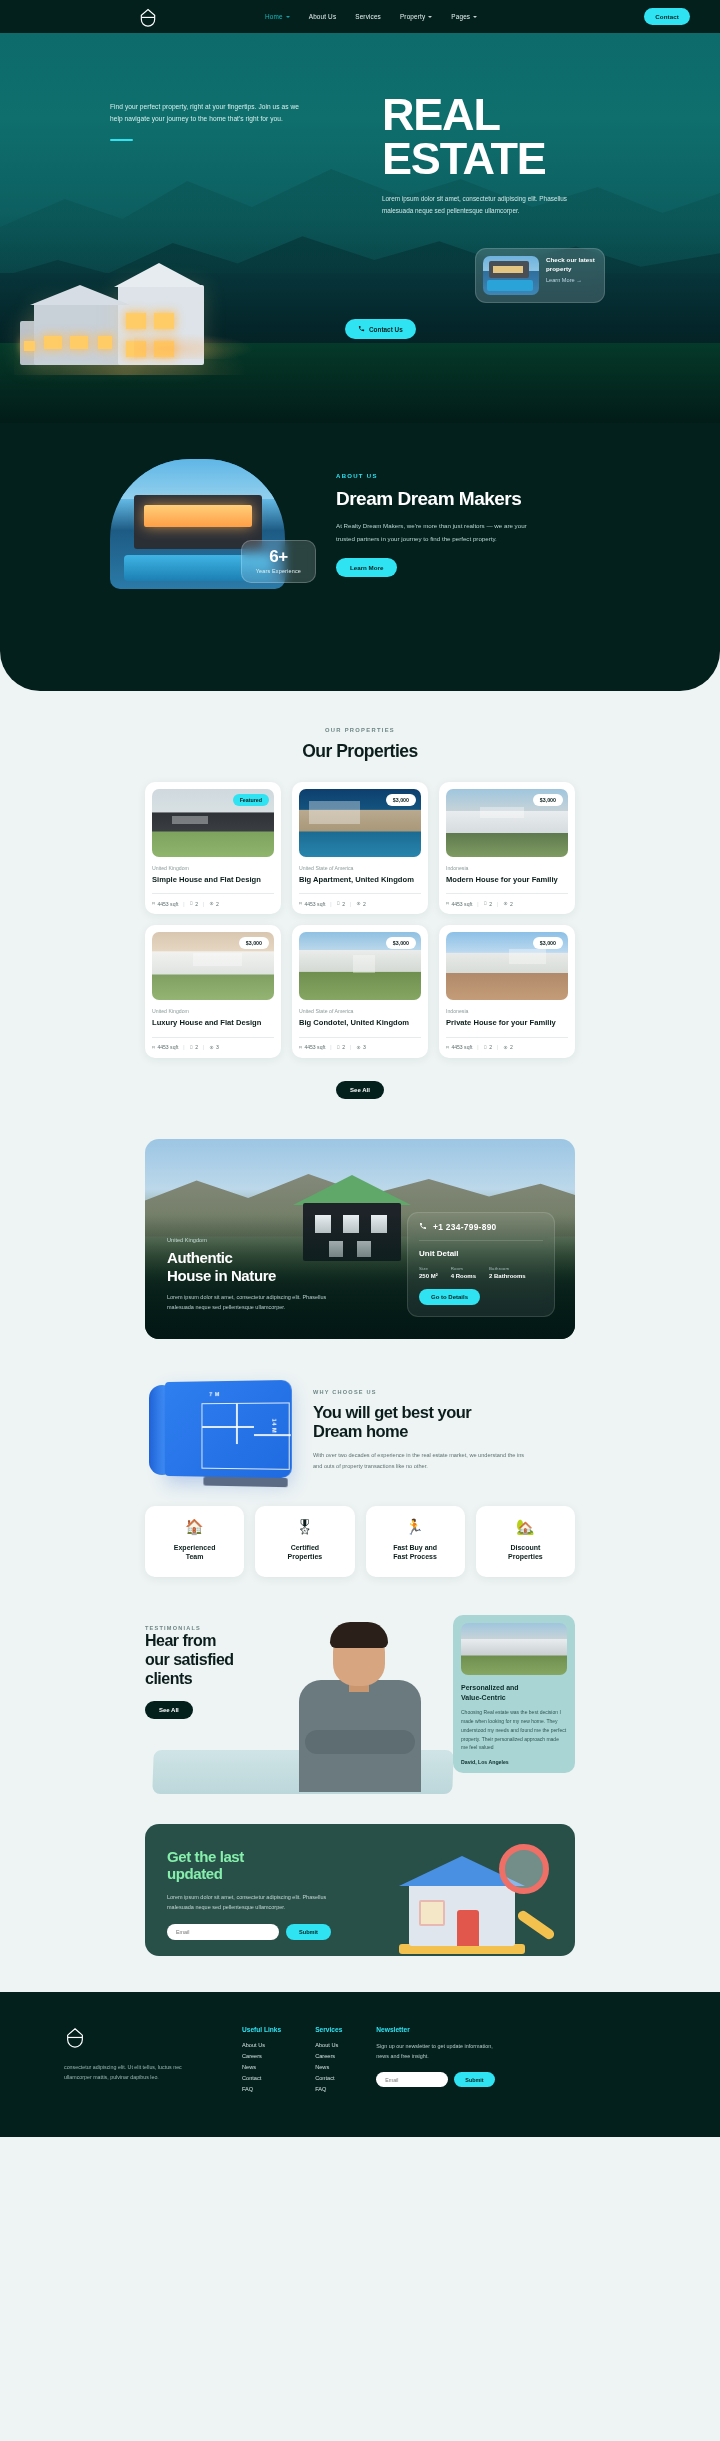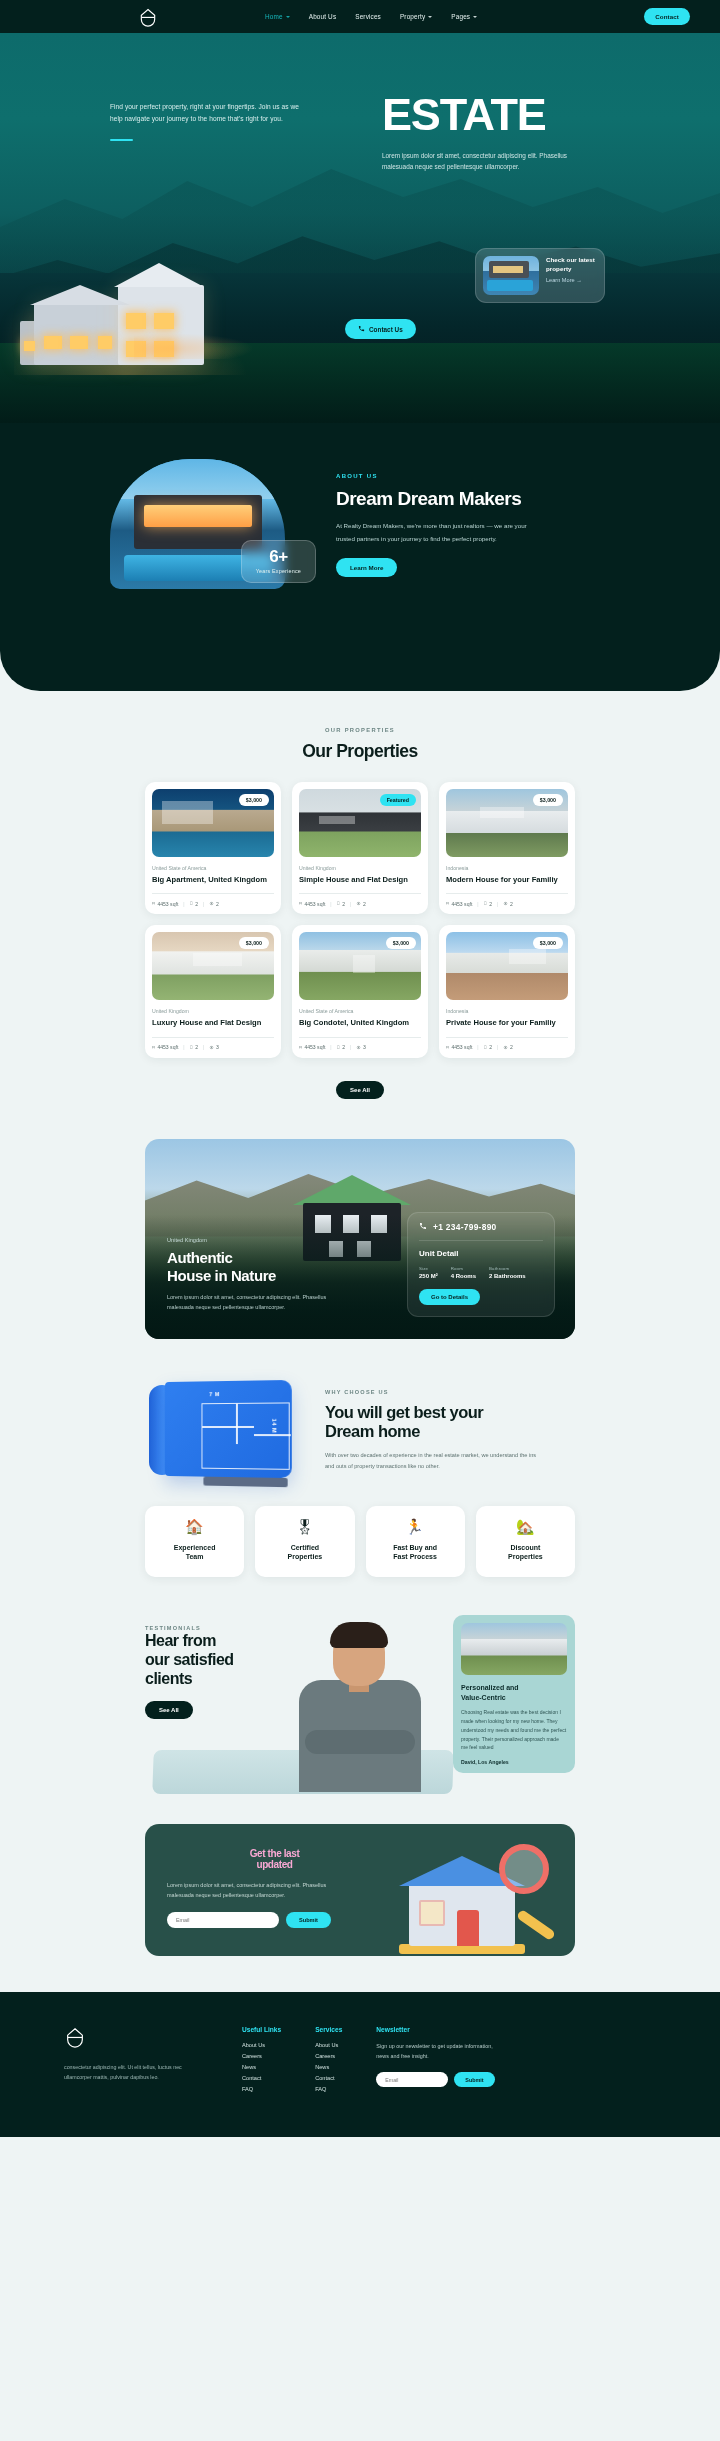--- a/index.html
+++ b/index.html
@@ -224,21 +224,21 @@
     backdrop-filter:blur(6px);border-radius:11px;padding:9px 11px 11px;
   }
   .au-phone{display:flex;align-items:center;gap:6px;font-size:8.4px;font-weight:700;color:#fff;letter-spacing:.3px;padding-bottom:8px;border-bottom:1px solid rgba(255,255,255,.14);}
   .au-unit{margin-top:8px;font-size:8px;font-weight:700;color:#fff;}
   .au-specs{margin-top:8px;display:flex;gap:13px;}
   .au-spec .k{font-size:4.4px;color:#9fb8b5;letter-spacing:.15px;}
   .au-spec .v{margin-top:2px;font-size:6px;font-weight:700;color:#fff;}
   .au-btn{margin-top:10px;background:#2fe3f2;color:#05211f;border:none;font-size:6px;font-weight:700;padding:5px 12px;border-radius:20px;cursor:pointer;}
 
   
-  .why { margin:34px auto 0; width:430px; display:flex; gap:20px; align-items:center;}
+  .why { margin:34px auto 0; width:430px; display:flex; gap:8px; align-items:center;}
   .blueprint{width:160px;height:115px;position:relative;flex:0 0 auto;}
   .bp-sheet{position:absolute;left:18px;top:8px;width:128px;height:96px;background:linear-gradient(135deg,#2f7ff0,#1f6ae0);border-radius:4px 10px 10px 4px;transform:perspective(400px) rotateY(-8deg);box-shadow:0 8px 18px rgba(30,90,200,.25);}
   .bp-roll{position:absolute;left:4px;top:12px;width:26px;height:90px;background:linear-gradient(90deg,#1f62d8,#3d8bf5 55%,#2a74e8);border-radius:13px;}
   .bp-lines{position:absolute;left:38px;top:22px;width:88px;height:66px;border:1.6px solid rgba(255,255,255,.85);}
   .bp-in1{position:absolute;left:0;top:22px;width:52px;height:1.6px;background:rgba(255,255,255,.85);}
   .bp-in2{position:absolute;left:34px;top:0;width:1.6px;height:40px;background:rgba(255,255,255,.85);}
   .bp-in3{position:absolute;left:52px;top:30px;width:36px;height:1.6px;background:rgba(255,255,255,.85);}
   .bp-base{position:absolute;left:40px;bottom:-9px;width:84px;height:9px;background:#5b6b86;border-radius:2px;}
   .bp-dim-t{position:absolute;left:46px;top:10px;font-size:5.4px;color:#fff;font-weight:700;letter-spacing:.6px;}
   .bp-dim-r{position:absolute;right:10px;top:42px;font-size:5.4px;color:#fff;font-weight:700;letter-spacing:.6px;transform:rotate(90deg);}
@@ -270,21 +270,21 @@
   }
   .tc-img{height:52px;border-radius:7px;overflow:hidden;position:relative;background:linear-gradient(180deg,#9fc6de 0%,#c6d3d8 30%,#e8ecee 31%,#c9cfd2 62%,#6f8f4f 63%,#86a763 100%);}
   .tc-h{margin-top:8px;font-size:7px;font-weight:700;line-height:1.4;color:#0b2b2a;}
   .tc-p{margin-top:6px;font-size:5px;line-height:1.75;color:#2e5453;}
   .tc-name{margin-top:7px;font-size:5.2px;font-weight:700;color:#0b2b2a;}
   .testi-panel-bg{position:absolute;left:8px;bottom:-4px;width:300px;height:44px;background:linear-gradient(180deg,#cfe4e6,#bcd7da);border-radius:8px;transform:skewX(-2deg);z-index:4;}
 
   
   .news{margin:34px auto 0;width:430px;height:132px;background:#285049;border-radius:14px;position:relative;overflow:hidden;}
   .news-left{position:absolute;left:22px;top:24px;width:215px;}
-  .news-h2{font-size:10px;font-weight:800;line-height:1.16;color:#f9a8d4;letter-spacing:-.4px;text-align:center;}
+  .news-h2{font-size:15px;font-weight:800;line-height:1.16;color:#86efac;letter-spacing:-.4px;}
   .news-p{margin-top:9px;font-size:5.5px;line-height:1.85;color:#c3d6d2;max-width:180px;}
   .news-form{margin-top:12px;display:flex;align-items:center;gap:7px;}
   .news-input{width:112px;height:16px;border:none;border-radius:20px;padding:0 9px;font-size:5.4px;color:#5d7270;font-family:"Liberation Sans",sans-serif;background:#fff;}
   .news-submit{background:#2fe3f2;color:#05211f;border:none;font-size:5.6px;font-weight:700;padding:5px 13px;border-radius:20px;cursor:pointer;}
   .news-ill{position:absolute;right:20px;bottom:0;width:170px;height:118px;}
   .ni-house{position:absolute;left:24px;bottom:10px;width:106px;height:64px;background:#dfe6ee;border-radius:3px;}
   .ni-roof{position:absolute;left:14px;bottom:70px;width:0;height:0;border-left:63px solid transparent;border-right:63px solid transparent;border-bottom:30px solid #4a90e2;}
   .ni-door{position:absolute;left:72px;bottom:10px;width:22px;height:36px;background:#e2574c;border-radius:3px 3px 0 0;}
   .ni-win{position:absolute;left:34px;bottom:30px;width:26px;height:26px;background:#f4e7c7;border:2px solid #e8b9b3;border-radius:2px;}
   .ni-base{position:absolute;left:14px;bottom:2px;width:126px;height:10px;background:#f2c14e;border-radius:3px;}
@@ -371,20 +371,21 @@
         <div class="path-light"></div>
       </div>
 
       <div class="hero-left">
         <p class="hero-sub">Find your perfect property, right at your fingertips. Join us as we help navigate your journey to the home that's right for you.</p>
         <div class="hero-rule"></div>
       </div>
 
       <div class="hero-right">
         <h1 class="hero-title">
+          <span style="display:block">REAL</span>
           <span style="display:block">ESTATE</span>
         </h1>
         <p class="hero-desc">Lorem ipsum dolor sit amet, consectetur adipiscing elit. Phasellus malesuada neque sed pellentesque ullamcorper.</p>
       </div>
 
       <div class="glass-card">
         <div class="glass-thumb">
           <div class="gt-house"></div>
           <div class="gt-pool"></div>
         </div>
@@ -426,53 +427,53 @@
   </div>
 
   <section class="properties">
     <div class="sec-eyebrow">OUR PROPERTIES</div>
     <h2 class="sec-title">Our Properties</h2>
 
     <div class="card-grid">
 
       <div class="pcard">
         <div class="pcard-img">
+          <div class="ph ph1"></div>
+          <div class="ph-win" style="left:16%;top:40%;width:30%;height:12%"></div>
+          <span class="pcard-tag featured">Featured</span>
+        </div>
+        <div class="pcard-loc">United Kingdom</div>
+        <div class="pcard-title">Simple House and Flat Design</div>
+        <div class="pcard-hr"></div>
+        <div class="pcard-meta">
+          <span class="mi">
+              <span>⌗</span>
+              <span>4453 sqft</span>
+            </span>
+          <span class="sep">|</span>
+          <span class="mi">
+              <span>⌷</span>
+              <span>2</span>
+            </span>
+          <span class="sep">|</span>
+          <span class="mi">
+              <span>⎈</span>
+              <span>2</span>
+            </span>
+        </div>
+      </div>
+
+      <div class="pcard">
+        <div class="pcard-img">
           <div class="ph ph2"></div>
           <div class="ph-win" style="left:8%;top:18%;width:42%;height:34%"></div>
           <span class="pcard-tag">$3,000</span>
         </div>
         <div class="pcard-loc">United State of America</div>
         <div class="pcard-title">Big Apartment, United Kingdom</div>
-        <div class="pcard-hr"></div>
-        <div class="pcard-meta">
-          <span class="mi">
-              <span>⌗</span>
-              <span>4453 sqft</span>
-            </span>
-          <span class="sep">|</span>
-          <span class="mi">
-              <span>⌷</span>
-              <span>2</span>
-            </span>
-          <span class="sep">|</span>
-          <span class="mi">
-              <span>⎈</span>
-              <span>2</span>
-            </span>
-        </div>
-      </div>
-
-      <div class="pcard">
-        <div class="pcard-img">
-          <div class="ph ph1"></div>
-          <div class="ph-win" style="left:16%;top:40%;width:30%;height:12%"></div>
-          <span class="pcard-tag featured">Featured</span>
-        </div>
-        <div class="pcard-loc">United Kingdom</div>
-        <div class="pcard-title">Simple House and Flat Design</div>
         <div class="pcard-hr"></div>
         <div class="pcard-meta">
           <span class="mi">
               <span>⌗</span>
               <span>4453 sqft</span>
             </span>
           <span class="sep">|</span>
           <span class="mi">
               <span>⌷</span>
               <span>2</span>

